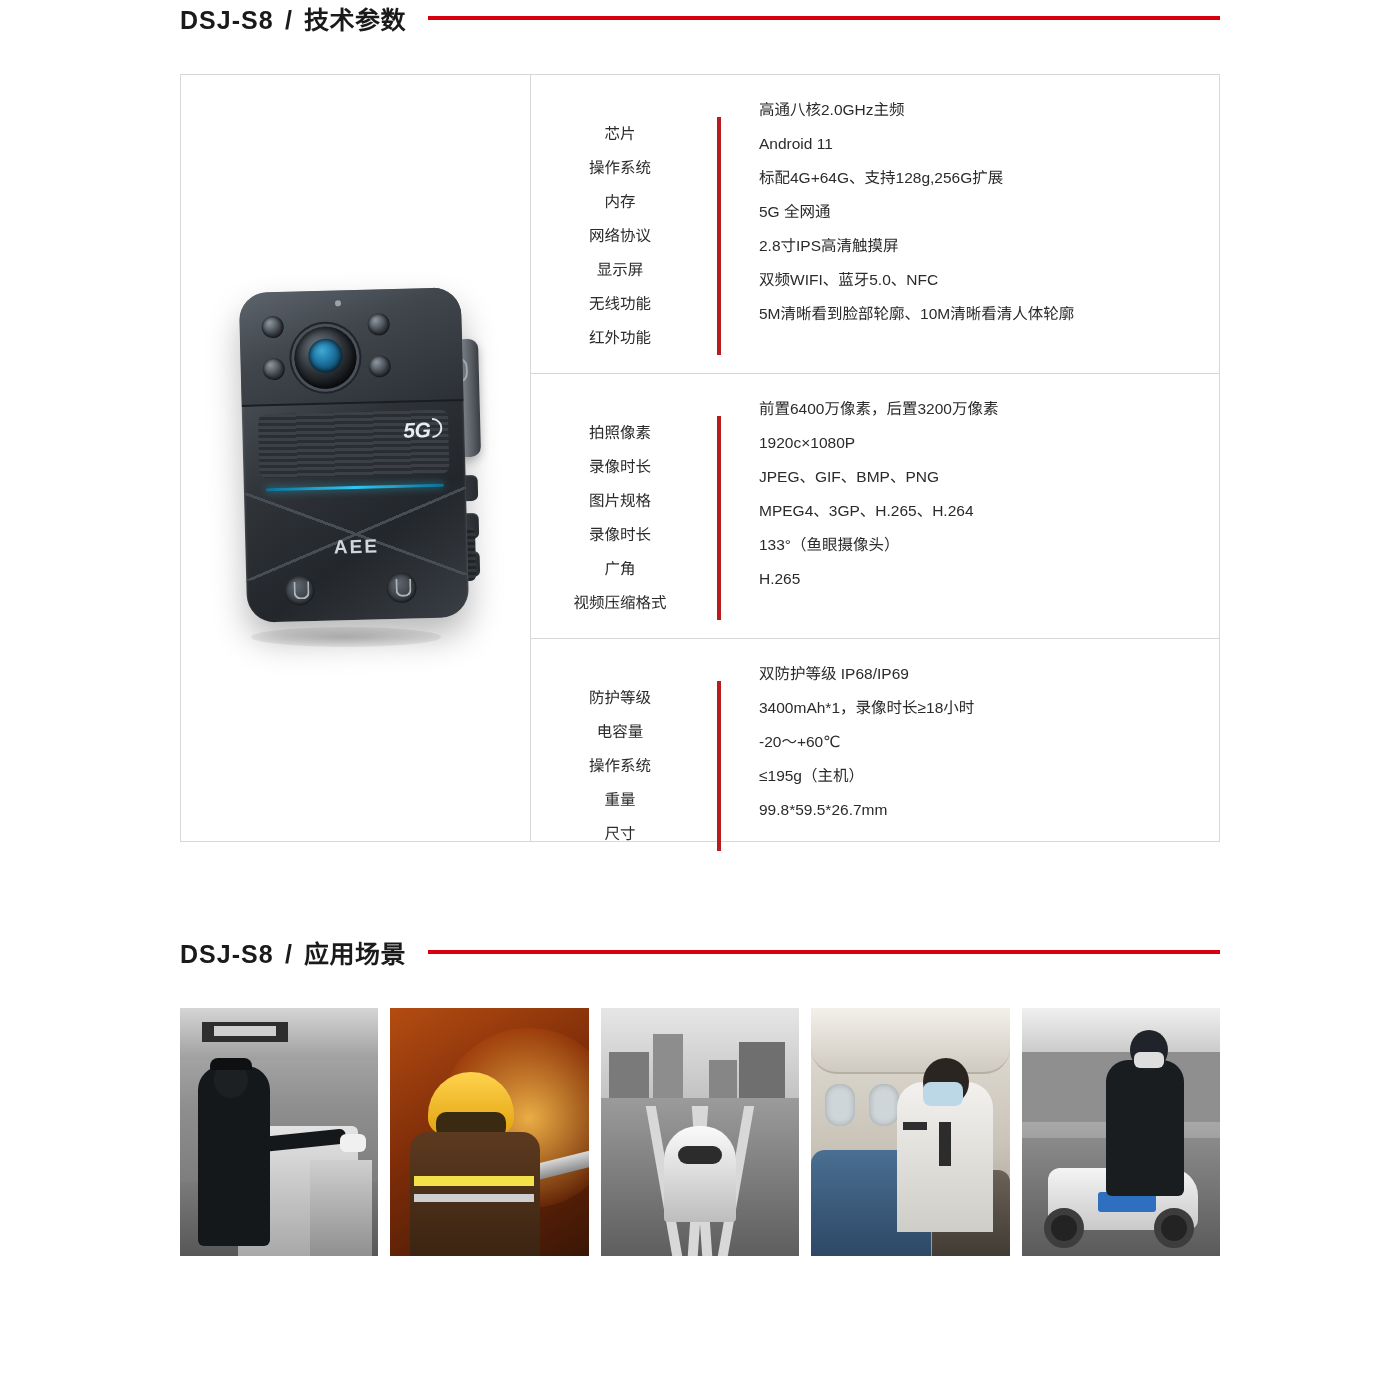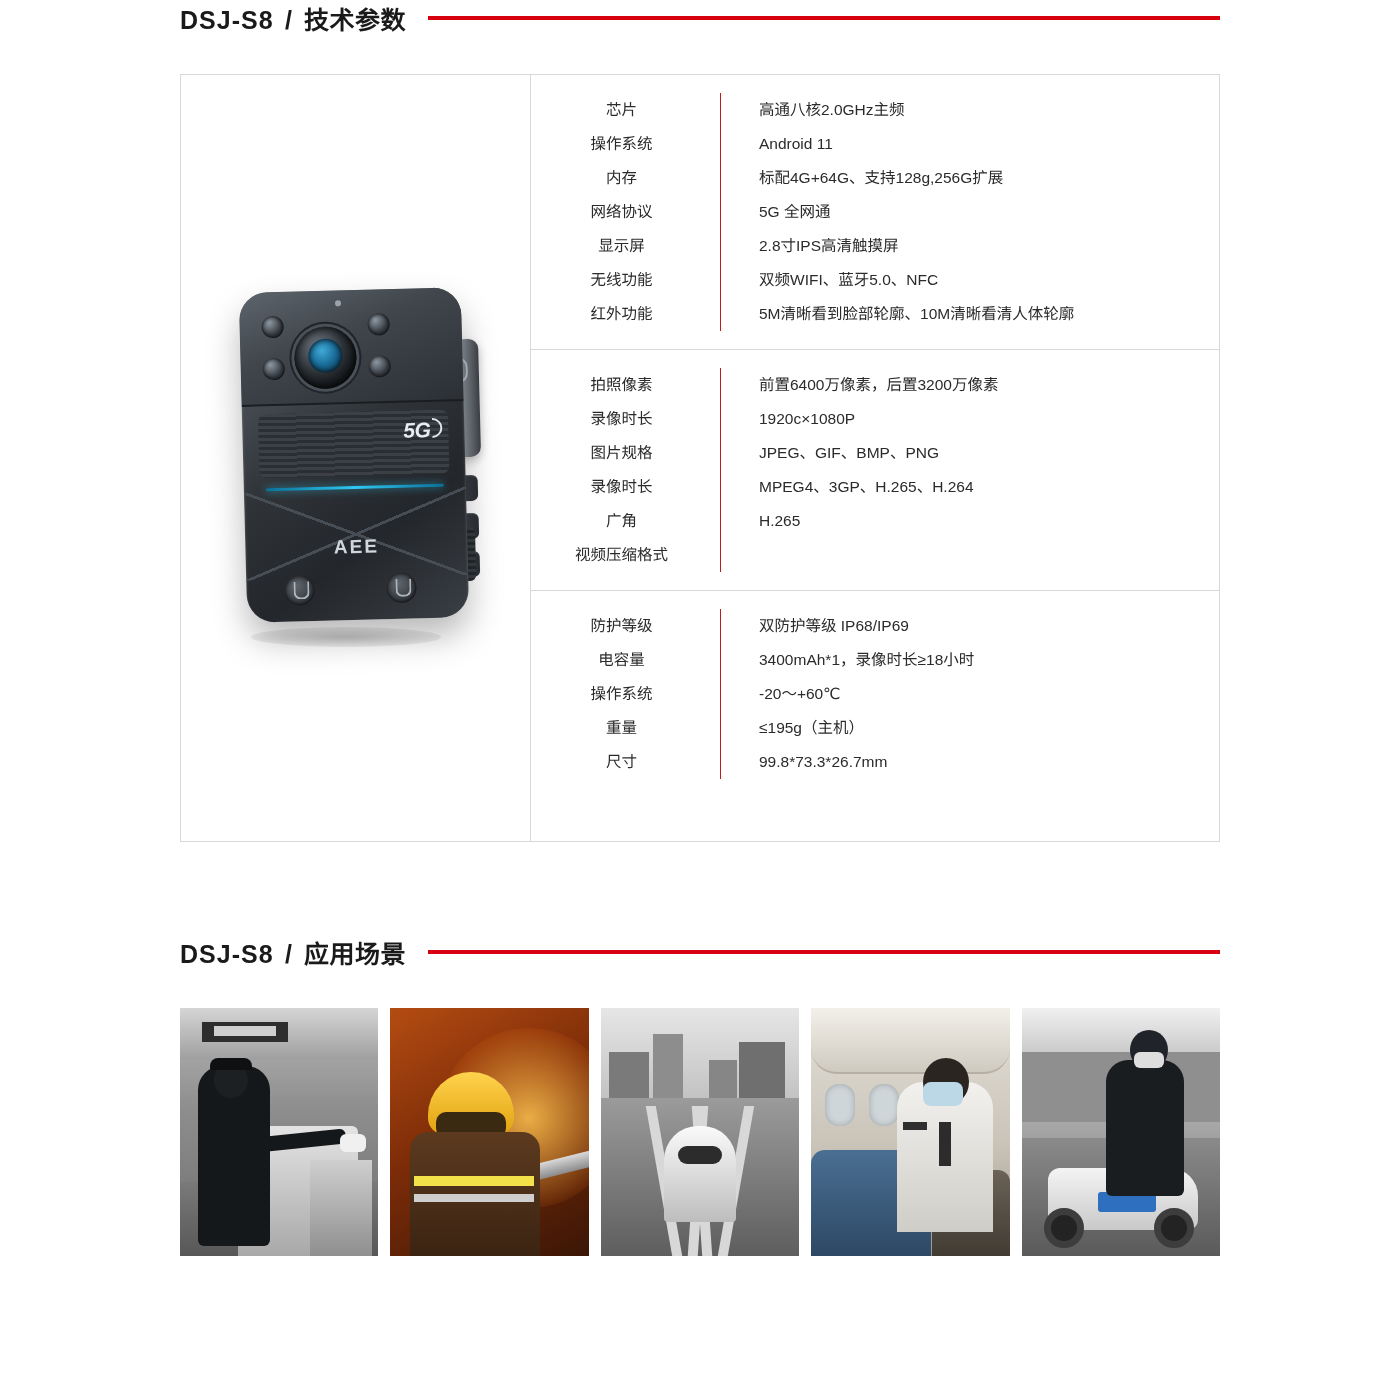--- a/index.html
+++ b/index.html
@@ -69,22 +69,23 @@
     border-bottom: 1px solid #d8d8d8;
     display: flex;
     padding: 18px 0;
   }
   .spec-group:last-child {
     border-bottom: none;
   }
   .spec-col-label {
     width: 190px;
     flex: 0 0 190px;
-    border-right: 1px solid #b91c1c;
+    border-right: 4px solid #b91c1c;
     box-sizing: border-box;
+    margin-top: 24px;
   }
   .spec-col-value {
     flex: 1 1 auto;
     box-sizing: border-box;
   }
   .spec-label, .spec-value {
     height: 34px;
     line-height: 34px;
     font-size: 15.5px;
     color: #2b2b2b;
@@ -443,38 +444,39 @@
         <div class="spec-label">图片规格</div>
         <div class="spec-label">录像时长</div>
         <div class="spec-label">广角</div>
         <div class="spec-label">视频压缩格式</div>
       </div>
       <div class="spec-col-value">
         <div class="spec-value">前置6400万像素，后置3200万像素</div>
         <div class="spec-value">1920c×1080P</div>
         <div class="spec-value">JPEG、GIF、BMP、PNG</div>
         <div class="spec-value">MPEG4、3GP、H.265、H.264</div>
+        <div class="spec-value">133°（鱼眼摄像头）</div>
         <div class="spec-value">H.265</div>
       </div>
     </div>
 
     <div class="spec-group">
       <div class="spec-col-label">
         <div class="spec-label">防护等级</div>
         <div class="spec-label">电容量</div>
         <div class="spec-label">操作系统</div>
         <div class="spec-label">重量</div>
         <div class="spec-label">尺寸</div>
       </div>
       <div class="spec-col-value">
         <div class="spec-value">双防护等级 IP68/IP69</div>
         <div class="spec-value">3400mAh*1，录像时长≥18小时</div>
         <div class="spec-value">-20～+60℃</div>
         <div class="spec-value">≤195g（主机）</div>
-        <div class="spec-value">99.8*73.3*26.7mm</div>
+        <div class="spec-value">99.8*59.5*26.7mm</div>
       </div>
     </div>
 
   </div>
 </div>
 
 <div class="section-head" style="margin-top:92px;">
   <div class="head-title">
     <span class="model">DSJ-S8</span>
     <span class="sep">/</span>

